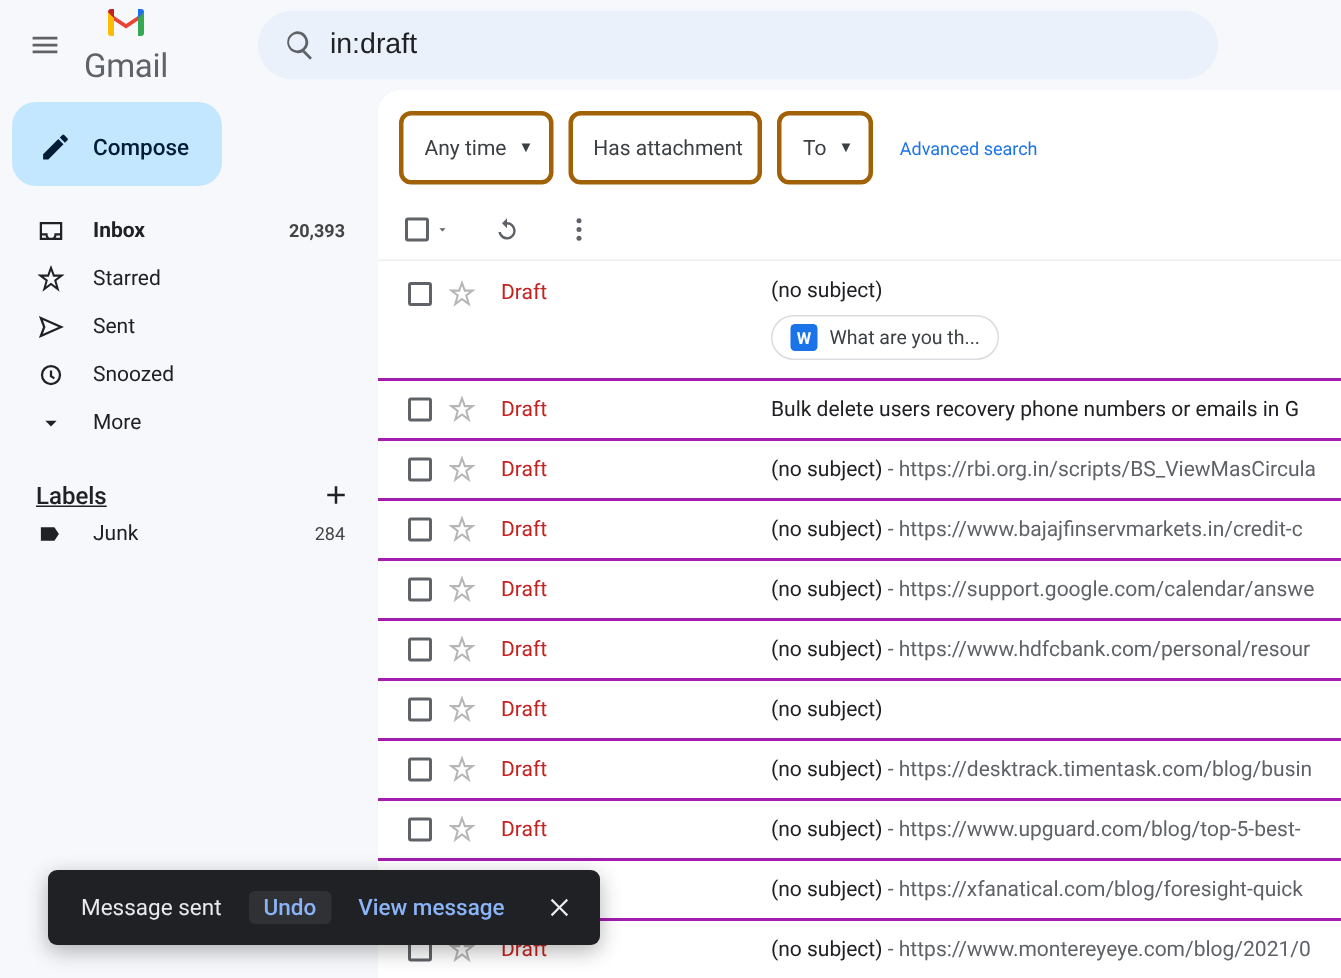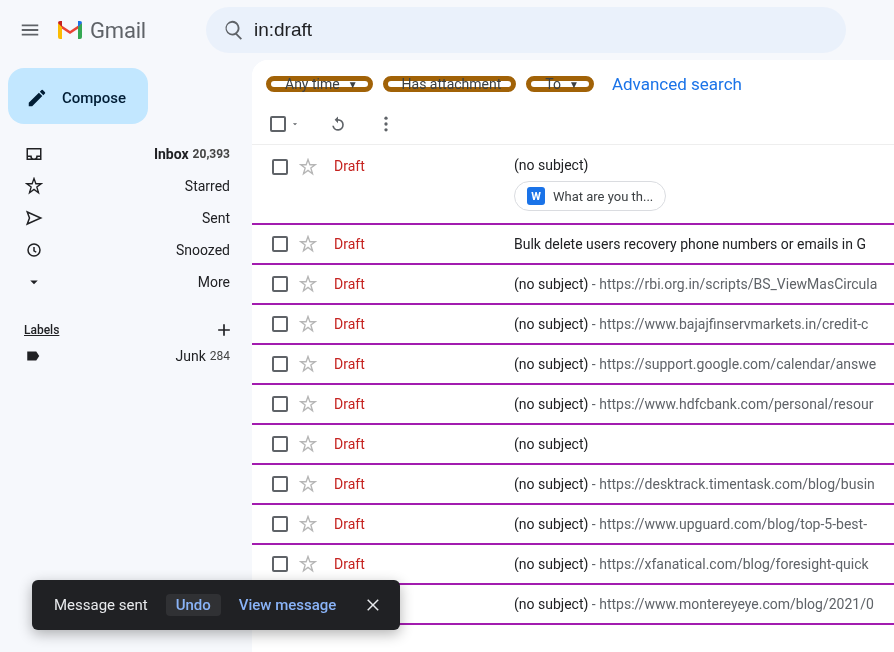--- a/index.html
+++ b/index.html
@@ -17,21 +17,21 @@
     align-items: center;
     height: 60px;
     padding: 0 8px;
   }
   .menu-btn {
     width: 44px; height: 44px;
     display:flex;align-items:center;justify-content:center;
     border-radius:50%;
     cursor:pointer;
   }
-  .logo-wrap { display:flex; align-items:center; gap:6px; margin-left:4px; }
+  .logo-wrap { display:flex; align-items:center; gap:6px; margin-left:4px;flex-direction:column; }
   .logo-text { font-size:22px; color:#5f6368; font-weight:400; letter-spacing:-.2px;}
   .search-bar {
     margin-left: 60px;
     flex:1;
     height:46px;
     background:#eaf1fb;
     border-radius:23px;
     display:flex;
     align-items:center;
     padding:0 8px;
@@ -57,48 +57,47 @@
   }
   .nav { margin-top:14px; }
   .nav-item {
     height:32px;
     margin:0 8px 0 0;
     border-radius:0 16px 16px 0;
     display:flex;align-items:center;
     padding:0 14px 0 24px;
     font-size:14px;color:#202124;
     cursor:pointer;
-    gap:4px;
-    text-align:right;
+    gap:18px;
   }
   .nav-item.active{ background:#d3e3fd; font-weight:700; }
   .nav-item .label{flex:1;}
   .nav-item.bold .label{font-weight:700;}
   .nav-item .count{font-size:12px;color:#444;}
   .nav-item.bold .count{font-weight:700;}
   .nav-icon{width:20px;height:20px;display:flex;align-items:center;justify-content:center;}
   .labels-hdr{
-    display:flex;align-items:center;justify-content:space-between;
+    display:flex;align-items:flex-end;justify-content:space-between;
     padding:0 18px 0 24px;margin-top:22px;
-    font-size:12px;font-weight:500;color:#202124;text-decoration:underline;
+    font-size:16px;font-weight:500;color:#202124;text-decoration:underline;
   }
   .main { flex:1; background:#fff; border-top-left-radius:16px; overflow:hidden; position:relative;}
   .chips-row{
     display:flex;align-items:center;gap:10px;
     padding:14px 14px 10px 14px;flex-wrap:wrap;
     background:#fff;
   }
   .chip{
-    border:5px solid #a16207;border-radius:8px;
-    height:16px;padding:0 10px 0 14px;
+    border:3px solid #a16207;border-radius:8px;
+    height:49px;padding:0 10px 0 14px;
     display:inline-flex;align-items:center;gap:8px;
     font-size:14px;color:#3c4043;cursor:pointer;background:#fff;
   }
   .chip .arrow{font-size:10px;color:#3c4043;}
-  .adv-link{color:#1a73e8;font-size:17px;margin-left:8px;cursor:pointer;}
+  .adv-link{color:#1a73e8;font-size:12px;margin-left:8px;cursor:pointer;}
   .toolbar{
     display:flex;align-items:center;gap:28px;
     padding:10px 18px;border-bottom:1px solid #eee;
   }
   .tb-check{display:flex;align-items:center;gap:4px;}
   .sq-check{width:16px;height:16px;border:2px solid #5f6368;border-radius:2px;display:inline-block;}
   .rows{}
   .row{
     display:flex;align-items:center;
     border-bottom:2px solid #a21caf;

